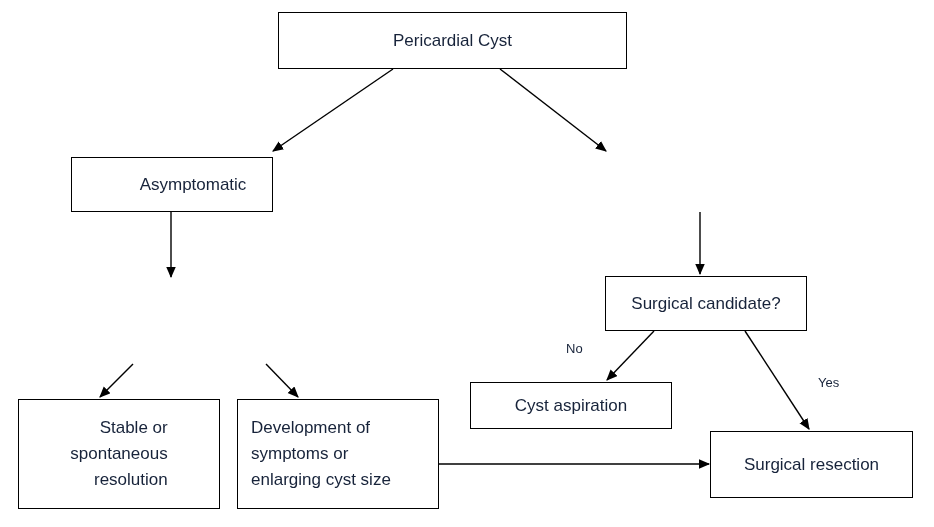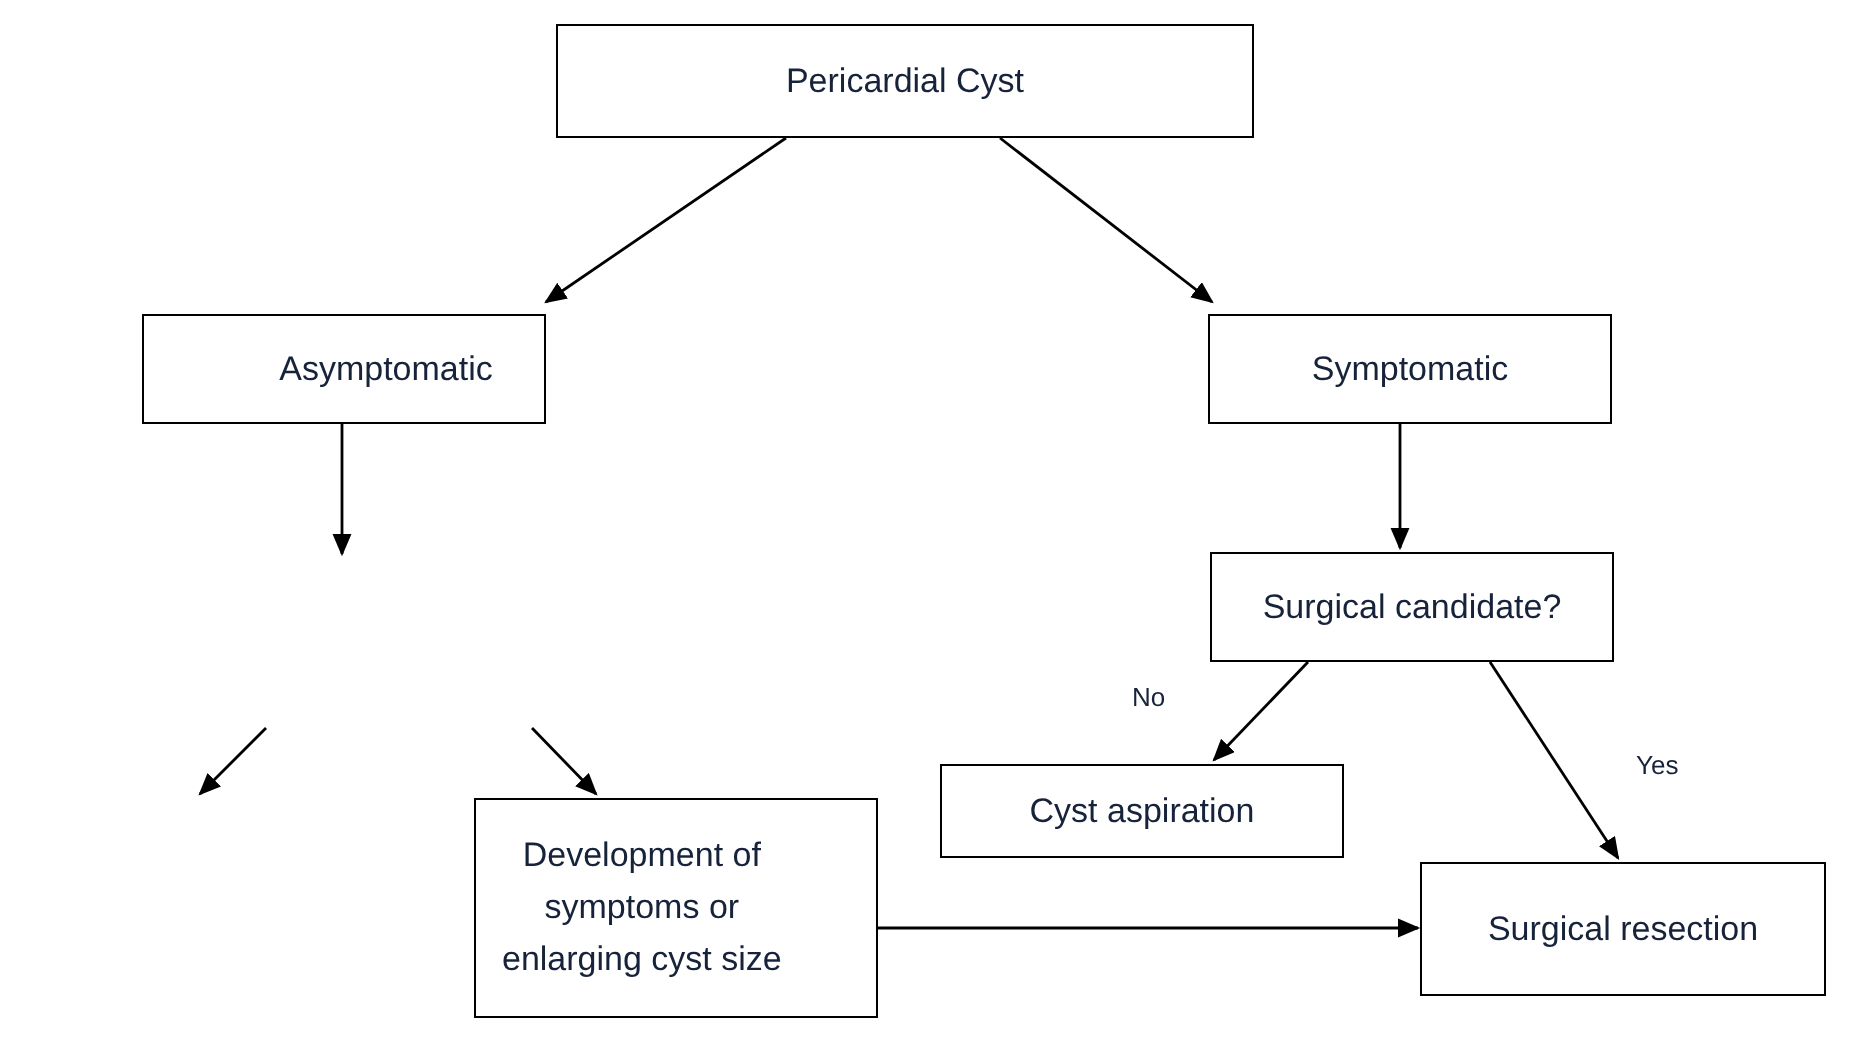--- a/index.html
+++ b/index.html
@@ -88,31 +88,33 @@
   </svg>
 
   <div class="node" style="left:278px; top:12px; width:349px; height:57px;">
     <span>Pericardial Cyst</span>
   </div>
 
   <div class="node" style="left:71px; top:157px; width:202px; height:55px;padding-left:48px;">
     <span>Asymptomatic</span>
   </div>
 
-  <div class="node" style="left:604px; top:157px; width:202px; height:55px;">
-    <span>Symptomatic</span>
-  </div>
 
 
   <div class="node" style="left:605px; top:276px; width:202px; height:55px;">
     <span>Surgical candidate?</span>
   </div>
 
+  <div class="node" style="left:18px; top:399px; width:202px; height:110px;">
+    <span>Stable or
+spontaneous
+resolution</span>
+  </div>
 
-  <div class="node left-text" style="left:237px; top:399px; width:202px; height:110px;text-align:center;">
+  <div class="node left-text" style="left:237px; top:399px; width:202px; height:110px;">
     <span>Development of
 symptoms or
 enlarging cyst size</span>
   </div>
 
   <div class="node" style="left:470px; top:382px; width:202px; height:47px;">
     <span>Cyst aspiration</span>
   </div>
 
   <div class="node" style="left:710px; top:431px; width:203px; height:67px;">

